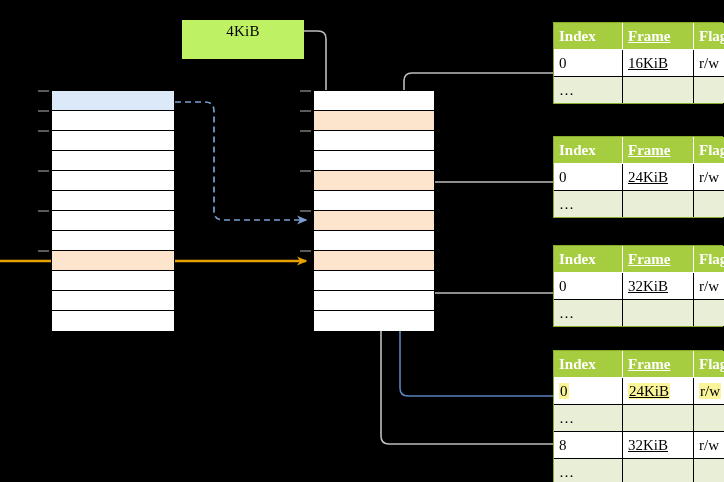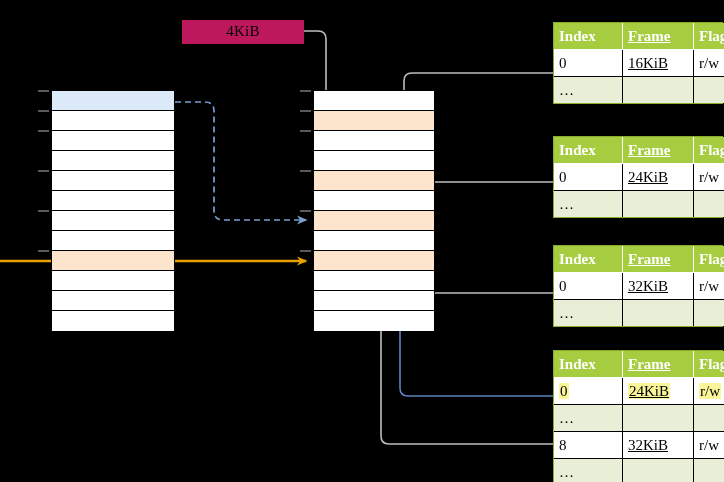--- a/index.html
+++ b/index.html
@@ -18,25 +18,25 @@
   .memrow{box-sizing:border-box;border-bottom:1.5px solid #000;background:#fff;}
   .memrow:last-child{border-bottom:none;}
   .memrow.blue{background:#dce9f9;}
   .memrow.peach{background:#fde4cd;}
 
   .tick{position:absolute;height:1.5px;background:#5a5a5a;width:11px;}
 
   
   .sizelabel{
     position:absolute;
-    background:#be185d;
+    background:#bef264;
     color:#000;
     font-size:15px;
     line-height:22px;
-    height:24px;
+    height:39px;
     text-align:center;
     letter-spacing:.2px;
   }
 
   
   .ptable{position:absolute;border:1px solid #8aab2e;border-collapse:collapse;background:#fff;}
   .ptable table{border-collapse:collapse;width:100%;table-layout:fixed;}
   .ptable th{
     background:#a6cc3f;color:#fff;font-weight:bold;
     font-size:15px;text-align:left;padding:2px 5px;

